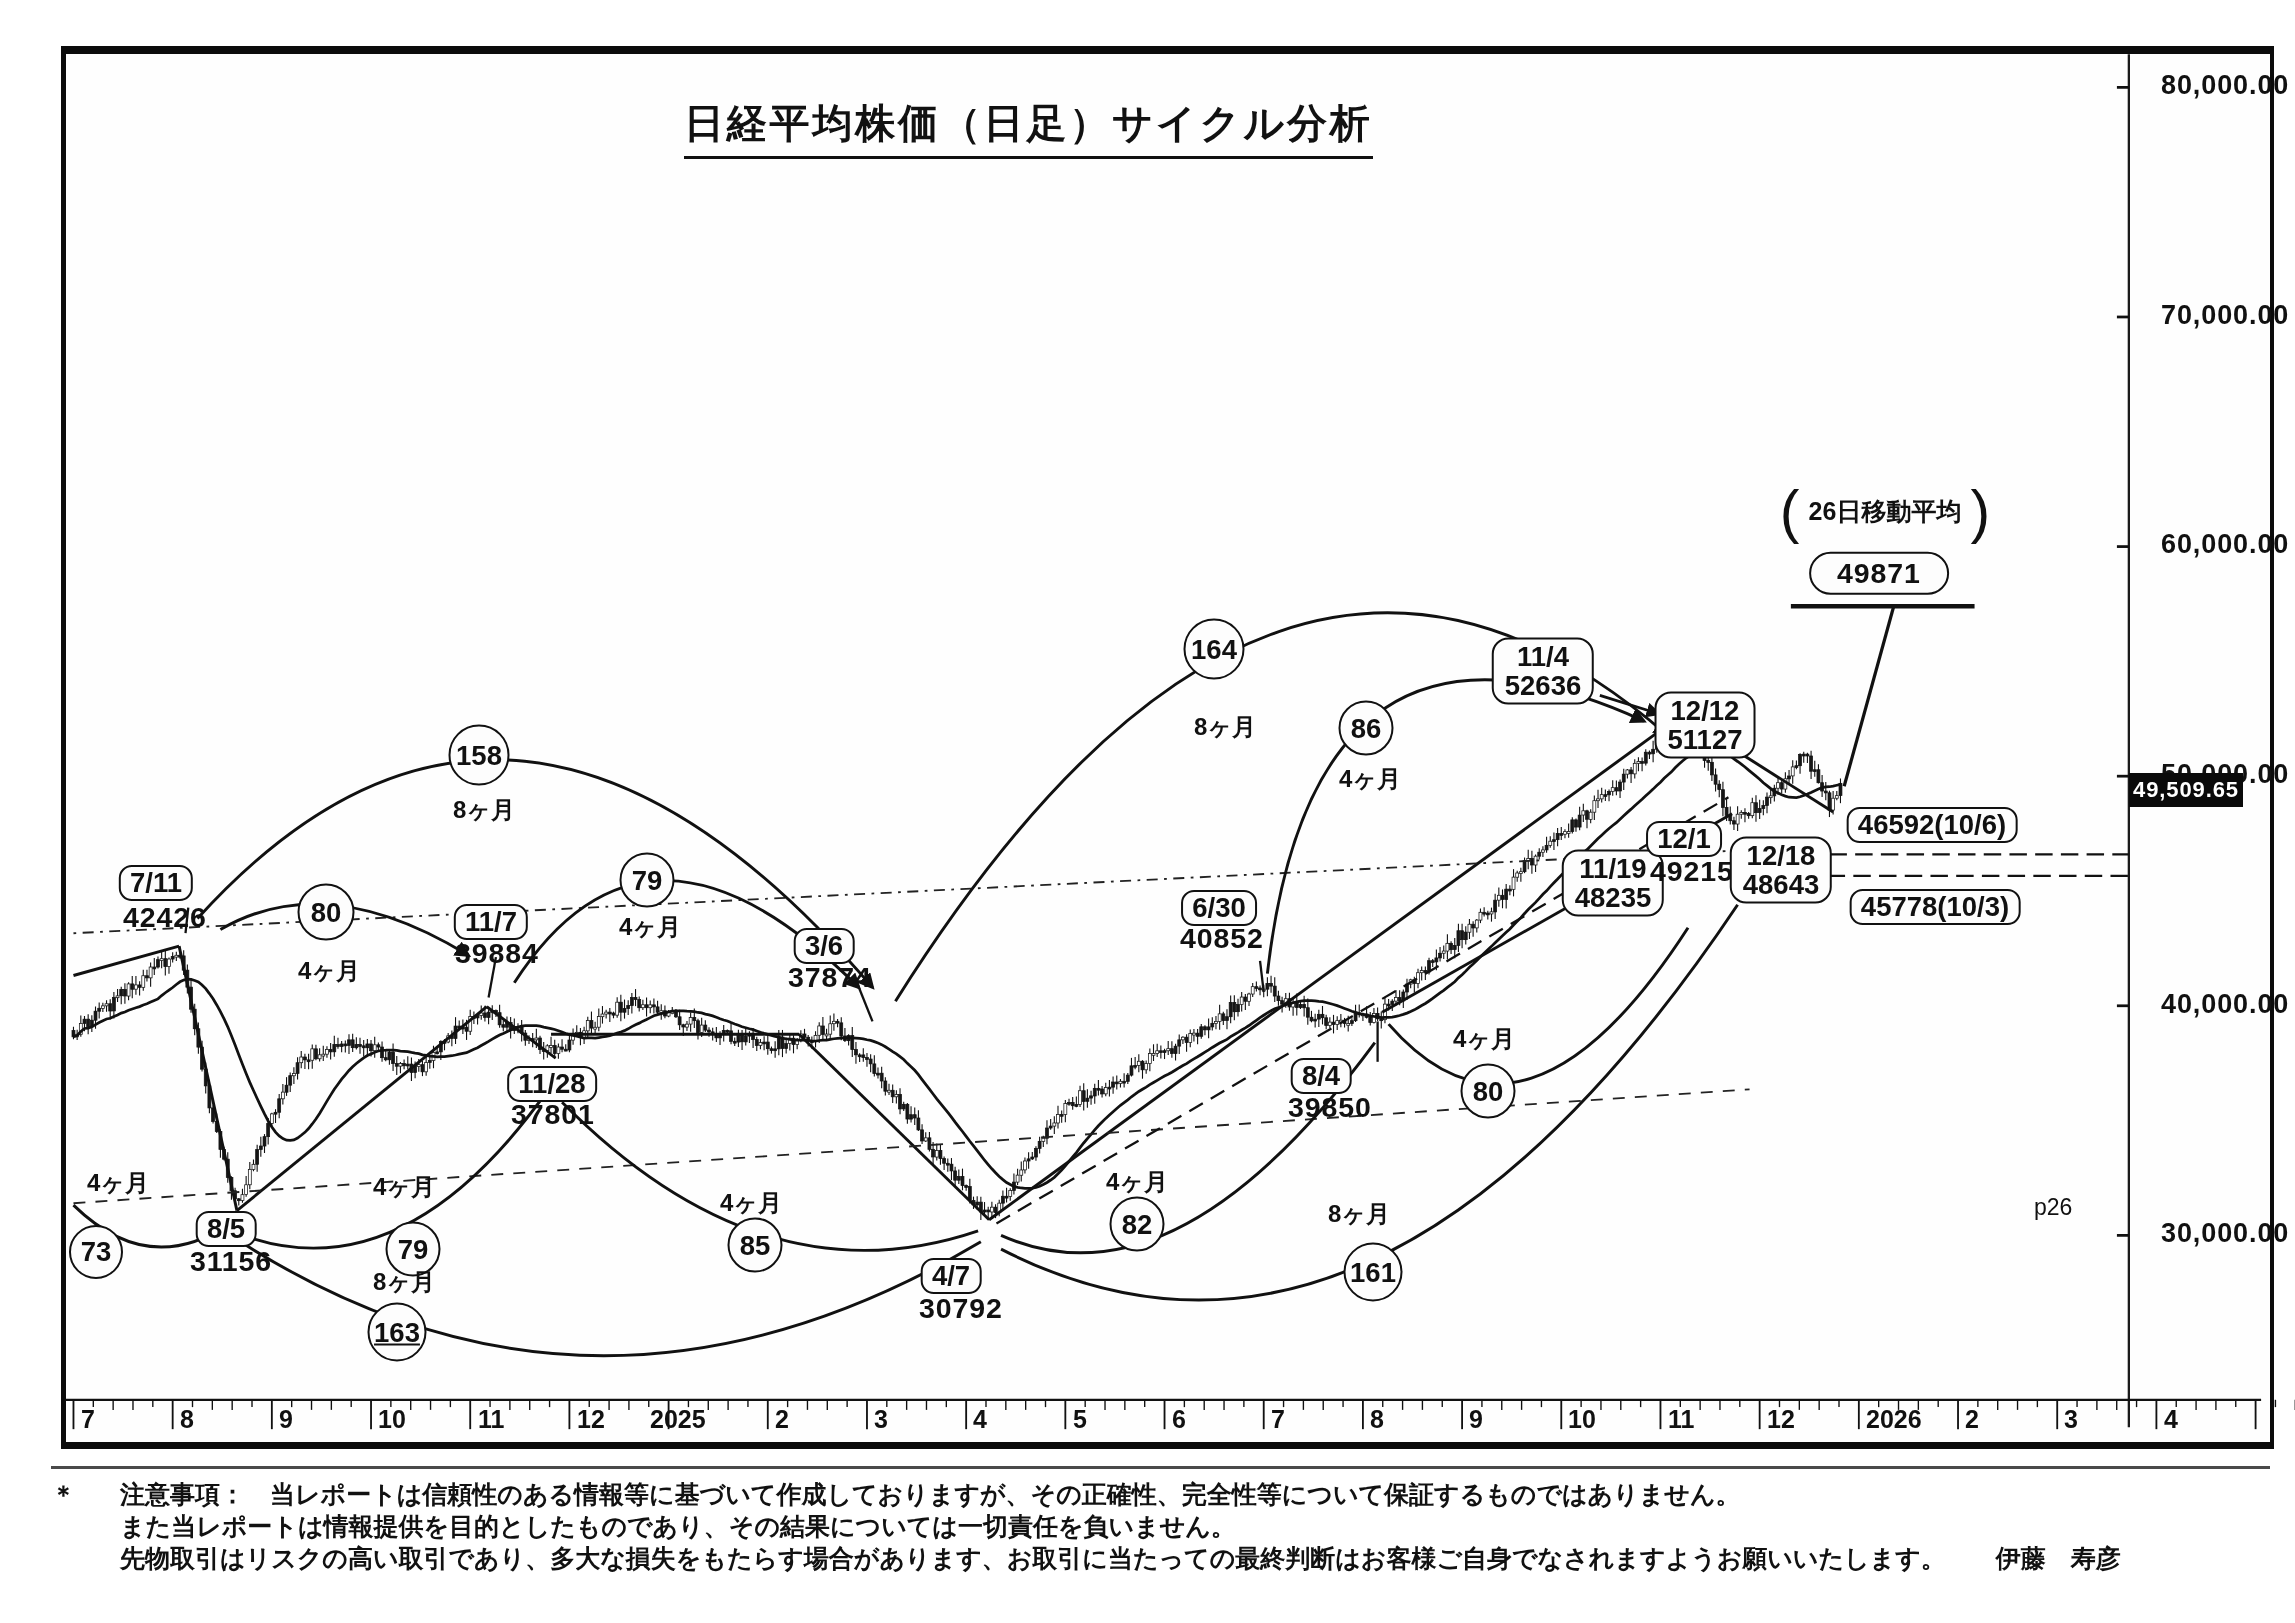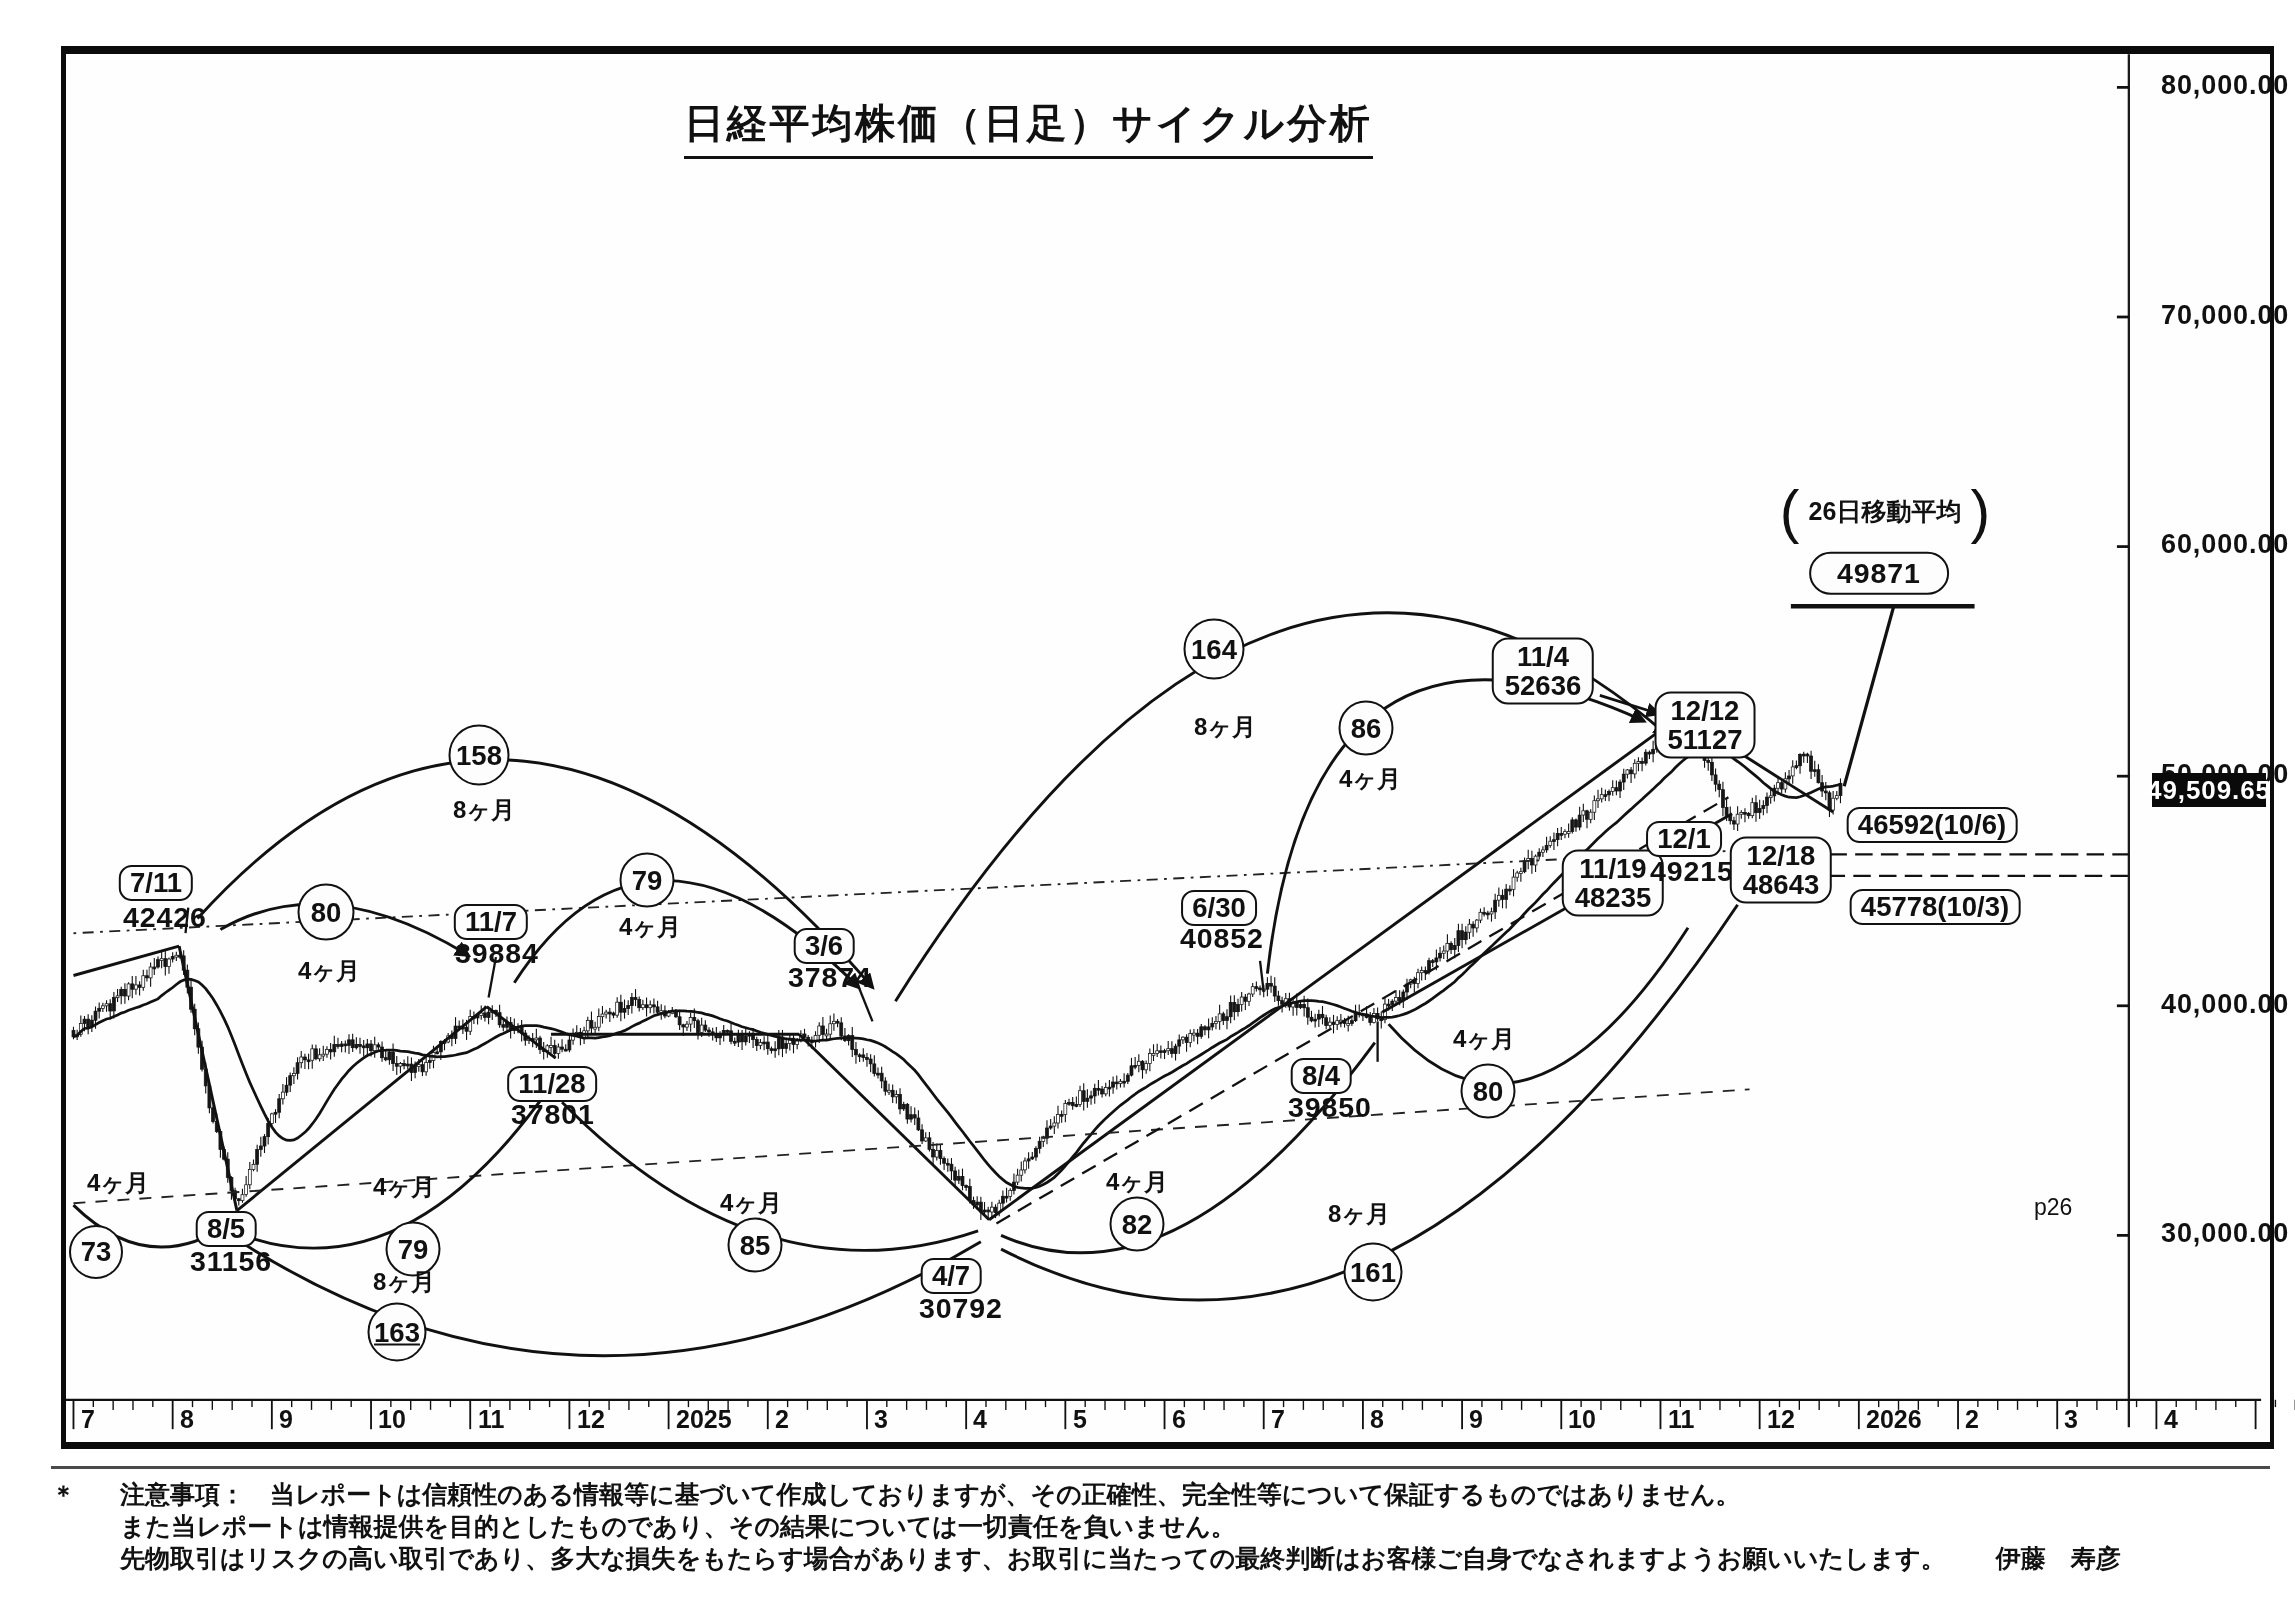--- a/index.html
+++ b/index.html
@@ -7,22 +7,22 @@
        font-family:"Liberation Sans","DejaVu Sans",sans-serif;color:#111;}
   #frame{position:absolute;left:61px;top:46px;width:2204px;height:1388px;
          border-style:solid;border-color:#0b0b0b;border-width:8.3px 4.6px 7.3px 5.5px;background:#fefefe;}
   #chart-svg{position:absolute;left:0;top:0;width:2296px;height:1624px;pointer-events:none;}
   #title{position:absolute;left:684px;top:96px;font-size:40px;font-weight:bold;
          letter-spacing:2.8px;border-bottom:3.7px solid #111;padding-bottom:5px;white-space:nowrap;}
   .ylab{position:absolute;left:2137px;transform:translateY(-54%);font-size:27px;font-weight:bold;
         letter-spacing:0.9px;white-space:nowrap;margin-left:24px;}
   .ghost50{z-index:1;}
   #cur-price{position:absolute;left:2129px;top:773px;width:114px;height:34px;background:#0a0a0a;
-             color:#fff;font-size:26px;font-weight:bold;display:flex;align-items:center;
-             justify-content:center;z-index:2;letter-spacing:0.9px;margin-left:23px;}
+             color:#fff;font-size:22px;font-weight:bold;display:flex;align-items:center;
+             justify-content:center;z-index:2;letter-spacing:0.9px;}
   .mlab{position:absolute;top:1405px;font-size:25px;font-weight:bold;}
   .circle{position:absolute;border:2.8px solid #111;border-radius:50%;background:#fdfdfd;
           font-weight:bold;font-size:27.5px;display:flex;align-items:center;justify-content:center;
           transform:translate(-50%,-50%);z-index:3;}
   .pbox{position:absolute;border:2.8px solid #111;border-radius:13px;background:#fdfdfd;
         font-weight:bold;font-size:27.5px;padding:0 9.2px;transform:translate(-50%,-50%);
         white-space:nowrap;z-index:3;}
   .pbox.two{text-align:center;line-height:1.08;padding:1.8px 11px;border-radius:16.5px;}
   .pval{position:absolute;font-weight:bold;font-size:28.5px;transform:translate(-50%,-50%);
         white-space:nowrap;z-index:3;letter-spacing:0.9px;}
@@ -1200,21 +1200,21 @@
     <div class="ylab" style="left: 2137px; top: 546px;">60,000.00</div>
     <div class="ylab ghost50" style="left: 2137px; top: 776px;">50,000.00</div>
     <div class="ylab" style="left: 2137px; top: 1006px; text-align: center;">40,000.00</div>
     <div class="ylab" style="left: 2137px; top: 1235px;">30,000.00</div>
     <div class="mlab" style="left: 81px; top: 1405px;">7</div>
     <div class="mlab" style="left: 180px; top: 1405px;">8</div>
     <div class="mlab" style="left: 279px; top: 1405px;">9</div>
     <div class="mlab" style="left: 378px; top: 1405px;">10</div>
     <div class="mlab" style="left: 478px; top: 1405px;">11</div>
     <div class="mlab" style="left: 577px; top: 1405px;">12</div>
-    <div class="mlab" style="left: 676px; top: 1405px;">2025</div>
+    <div class="mlab" style="left: 650px; top: 1405px;">2025</div>
     <div class="mlab" style="left: 775px; top: 1405px;">2</div>
     <div class="mlab" style="left: 874px; top: 1405px;">3</div>
     <div class="mlab" style="left: 973px; top: 1405px;">4</div>
     <div class="mlab" style="left: 1073px; top: 1405px;">5</div>
     <div class="mlab" style="left: 1172px; top: 1405px;">6</div>
     <div class="mlab" style="left: 1271px; top: 1405px;">7</div>
     <div class="mlab" style="left: 1370px; top: 1405px;">8</div>
     <div class="mlab" style="left: 1469px; top: 1405px;">9</div>
     <div class="mlab" style="left: 1568px; top: 1405px;">10</div>
     <div class="mlab" style="left: 1668px; top: 1405px;">11</div>

